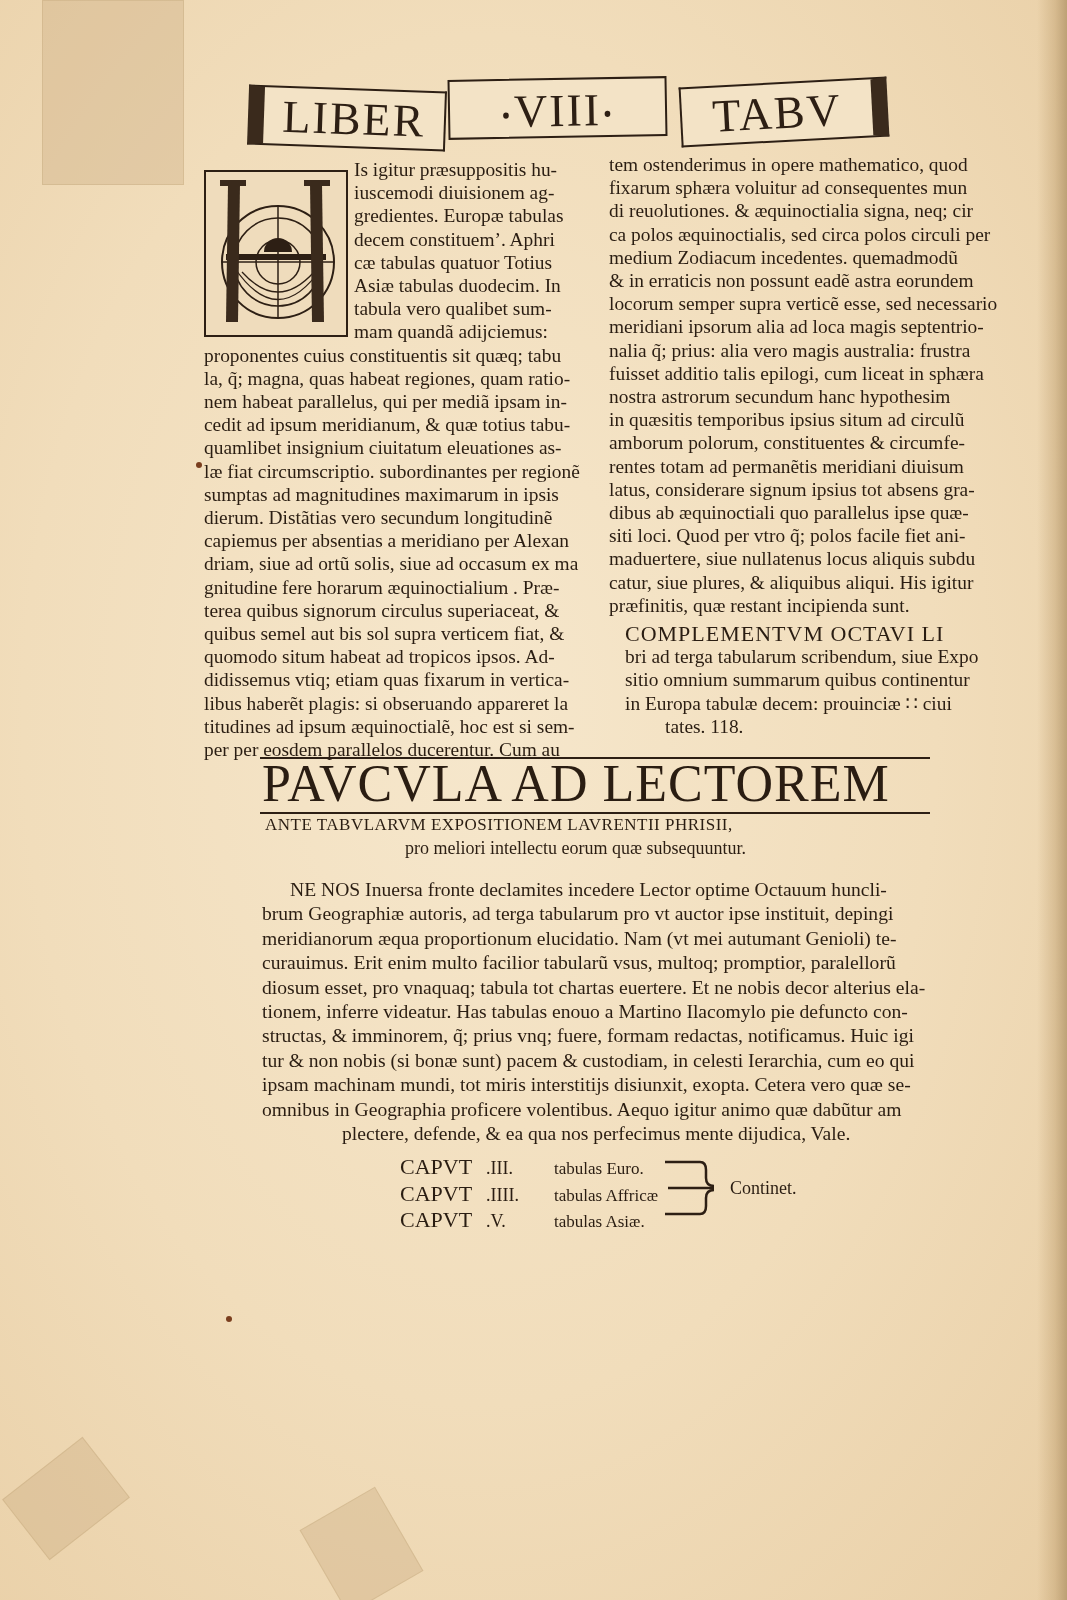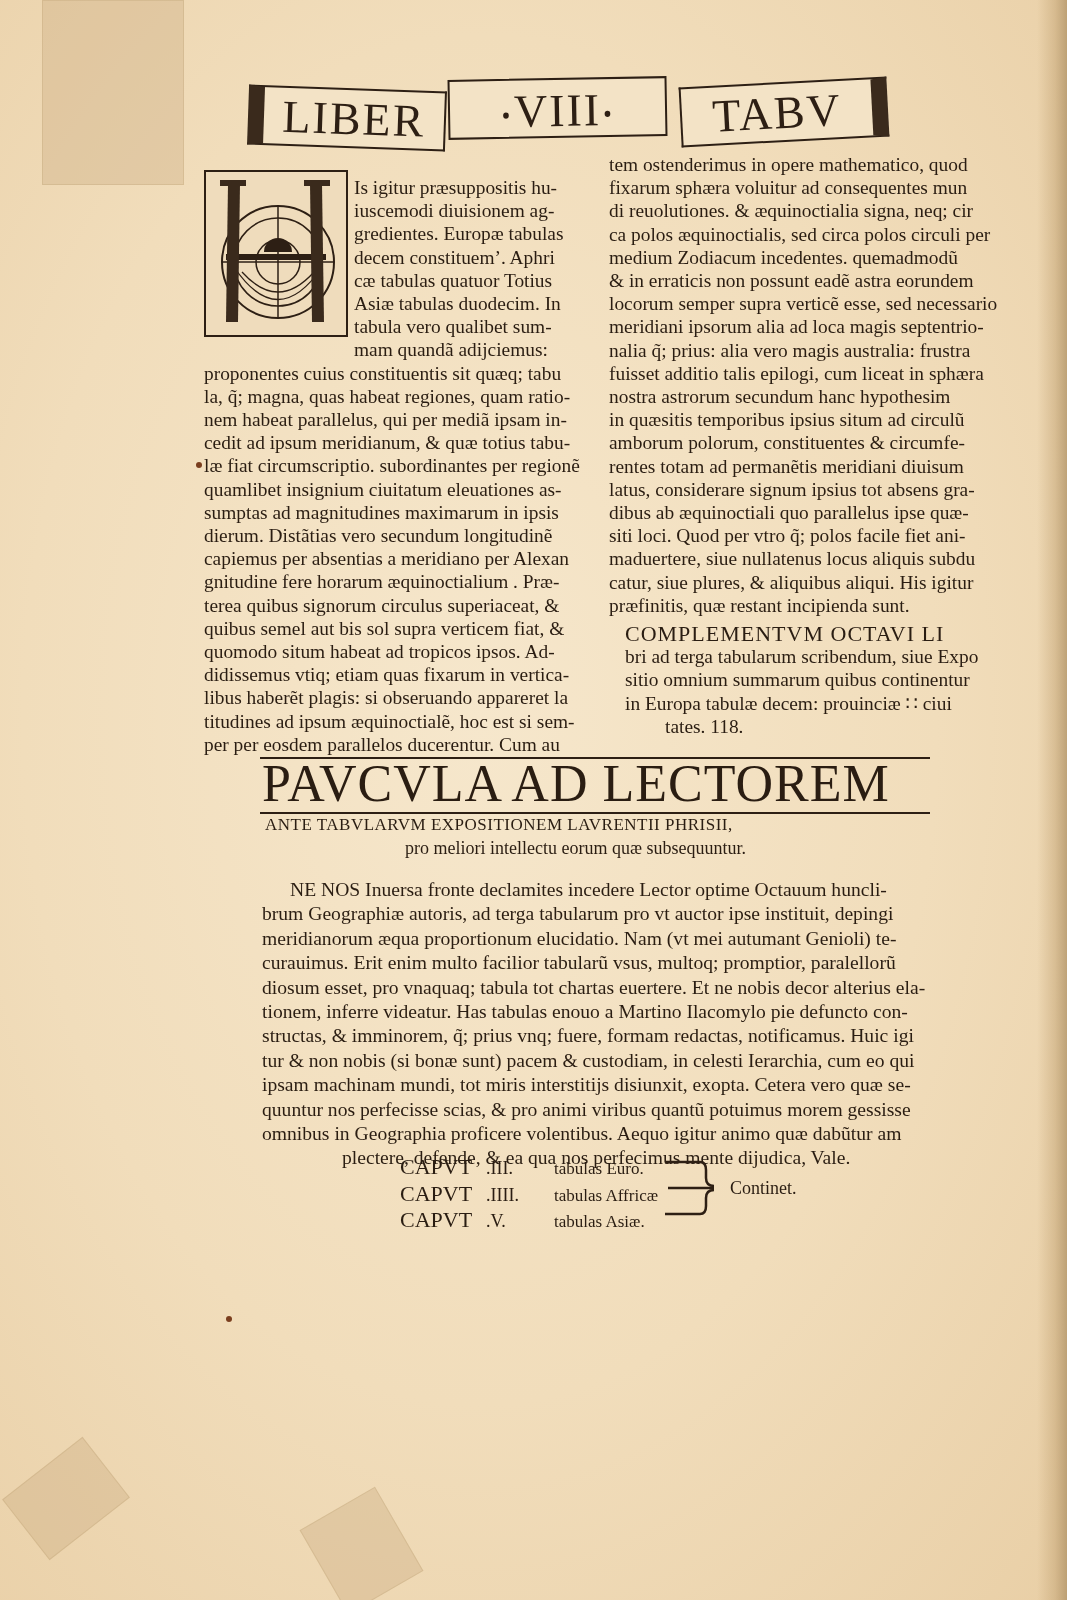--- a/index.html
+++ b/index.html
@@ -24,21 +24,21 @@
   .ribbon {
     position:absolute; height:56px; border:2.5px solid #2d1f14; background:#f3e3c6;
     display:flex; align-items:center; justify-content:center;
     font-size:46px; letter-spacing:2px; color:#2d1f14;
   }
   .rib-1 { left:10px; top:18px; width:180px; transform:rotate(2deg); border-left-width:16px; border-left-color:#3a2a1c; }
   .rib-2 { left:210px; top:8px; width:215px; transform:rotate(-1deg); }
   .rib-3 { left:442px; top:12px; width:190px; transform:rotate(-3deg); border-right-width:16px; border-right-color:#3a2a1c; }
 
   .col { position:absolute; font-size:19.4px; line-height:23.2px; white-space:nowrap; }
-  .col-left { left:204px; top:176px; width:378px; }
+  .col-left { left:204px; top:158px; width:378px; }
   .col-right { left:609px; top:153px; width:380px; }
   .line { display:block; }
   .indent-line { padding-left:150px; }
 
   
   .initial {
     position:absolute; left:204px; top:170px; width:140px; height:163px;
     border:2px solid #2d1f14; background:#efdcbc;
   }
   .initial svg { width:100%; height:100%; }
@@ -104,25 +104,26 @@
   <span class="line indent-line">gredientes. Europæ tabulas</span>
   <span class="line indent-line">decem constituem’. Aphri</span>
   <span class="line indent-line">cæ tabulas quatuor Totius</span>
   <span class="line indent-line">Asiæ tabulas duodecim. In</span>
   <span class="line indent-line">tabula vero qualibet sum-</span>
   <span class="line indent-line">mam quandã adijciemus:</span>
   <span class="line">proponentes cuius constituentis sit quæq; tabu</span>
   <span class="line">la, q̃; magna, quas habeat regiones, quam ratio-</span>
   <span class="line">nem habeat parallelus, qui per mediã ipsam in-</span>
   <span class="line">cedit ad ipsum meridianum, &amp; quæ totius tabu-</span>
+  <span class="line">quamlibet insignium ciuitatum eleuationes as-</span>
   <span class="line">læ fiat circumscriptio. subordinantes per regionẽ</span>
-  <span class="line">quamlibet insignium ciuitatum eleuationes as-</span>
   <span class="line">sumptas ad magnitudines maximarum in ipsis</span>
   <span class="line">dierum. Distãtias vero secundum longitudinẽ</span>
   <span class="line">capiemus per absentias a meridiano per Alexan</span>
+  <span class="line">driam, siue ad ortũ solis, siue ad occasum ex ma</span>
   <span class="line">gnitudine fere horarum æquinoctialium . Præ-</span>
   <span class="line">terea quibus signorum circulus superiaceat, &amp;</span>
   <span class="line">quibus semel aut bis sol supra verticem fiat, &amp;</span>
   <span class="line">quomodo situm habeat ad tropicos ipsos. Ad-</span>
   <span class="line">didissemus vtiq; etiam quas fixarum in vertica-</span>
   <span class="line">libus haberẽt plagis: si obseruando appareret la</span>
   <span class="line">titudines ad ipsum æquinoctialẽ, hoc est si sem-</span>
   <span class="line">per per eosdem parallelos ducerentur. Cum au</span>
 </div>
 
@@ -166,21 +167,20 @@
 <div class="body-text">
   <span class="line first">NE NOS Inuersa fronte declamites incedere Lector optime Octauum huncli-</span>
   <span class="line">brum Geographiæ autoris, ad terga tabularum pro vt auctor ipse instituit, depingi</span>
   <span class="line">meridianorum æqua proportionum elucidatio. Nam (vt mei autumant Genioli) te-</span>
   <span class="line">curauimus. Erit enim multo facilior tabularũ vsus, multoq; promptior, paralellorũ</span>
   <span class="line">diosum esset, pro vnaquaq; tabula tot chartas euertere. Et ne nobis decor alterius ela-</span>
   <span class="line">tionem, inferre videatur. Has tabulas enouo a Martino Ilacomylo pie defuncto con-</span>
   <span class="line">structas, &amp; imminorem, q̃; prius vnq; fuere, formam redactas, notificamus. Huic igi</span>
   <span class="line">tur &amp; non nobis (si bonæ sunt) pacem &amp; custodiam, in celesti Ierarchia, cum eo qui</span>
   <span class="line">ipsam machinam mundi, tot miris interstitijs disiunxit, exopta. Cetera vero quæ se-</span>
-  <span class="line">quuntur nos perfecisse scias, &amp; pro animi viribus quantũ potuimus morem gessisse</span>
   <span class="line">omnibus in Geographia proficere volentibus. Aequo igitur animo quæ dabũtur am</span>
   <span class="line last">plectere, defende, &amp; ea qua nos perfecimus mente dijudica, Vale.</span>
 </div>
 
 <div class="caput">
   <div class="caput-row">
     <span class="c1">CAPVT</span>
     <span class="c2">.III.</span>
     <span class="c3">tabulas Euro.</span>
   </div>

